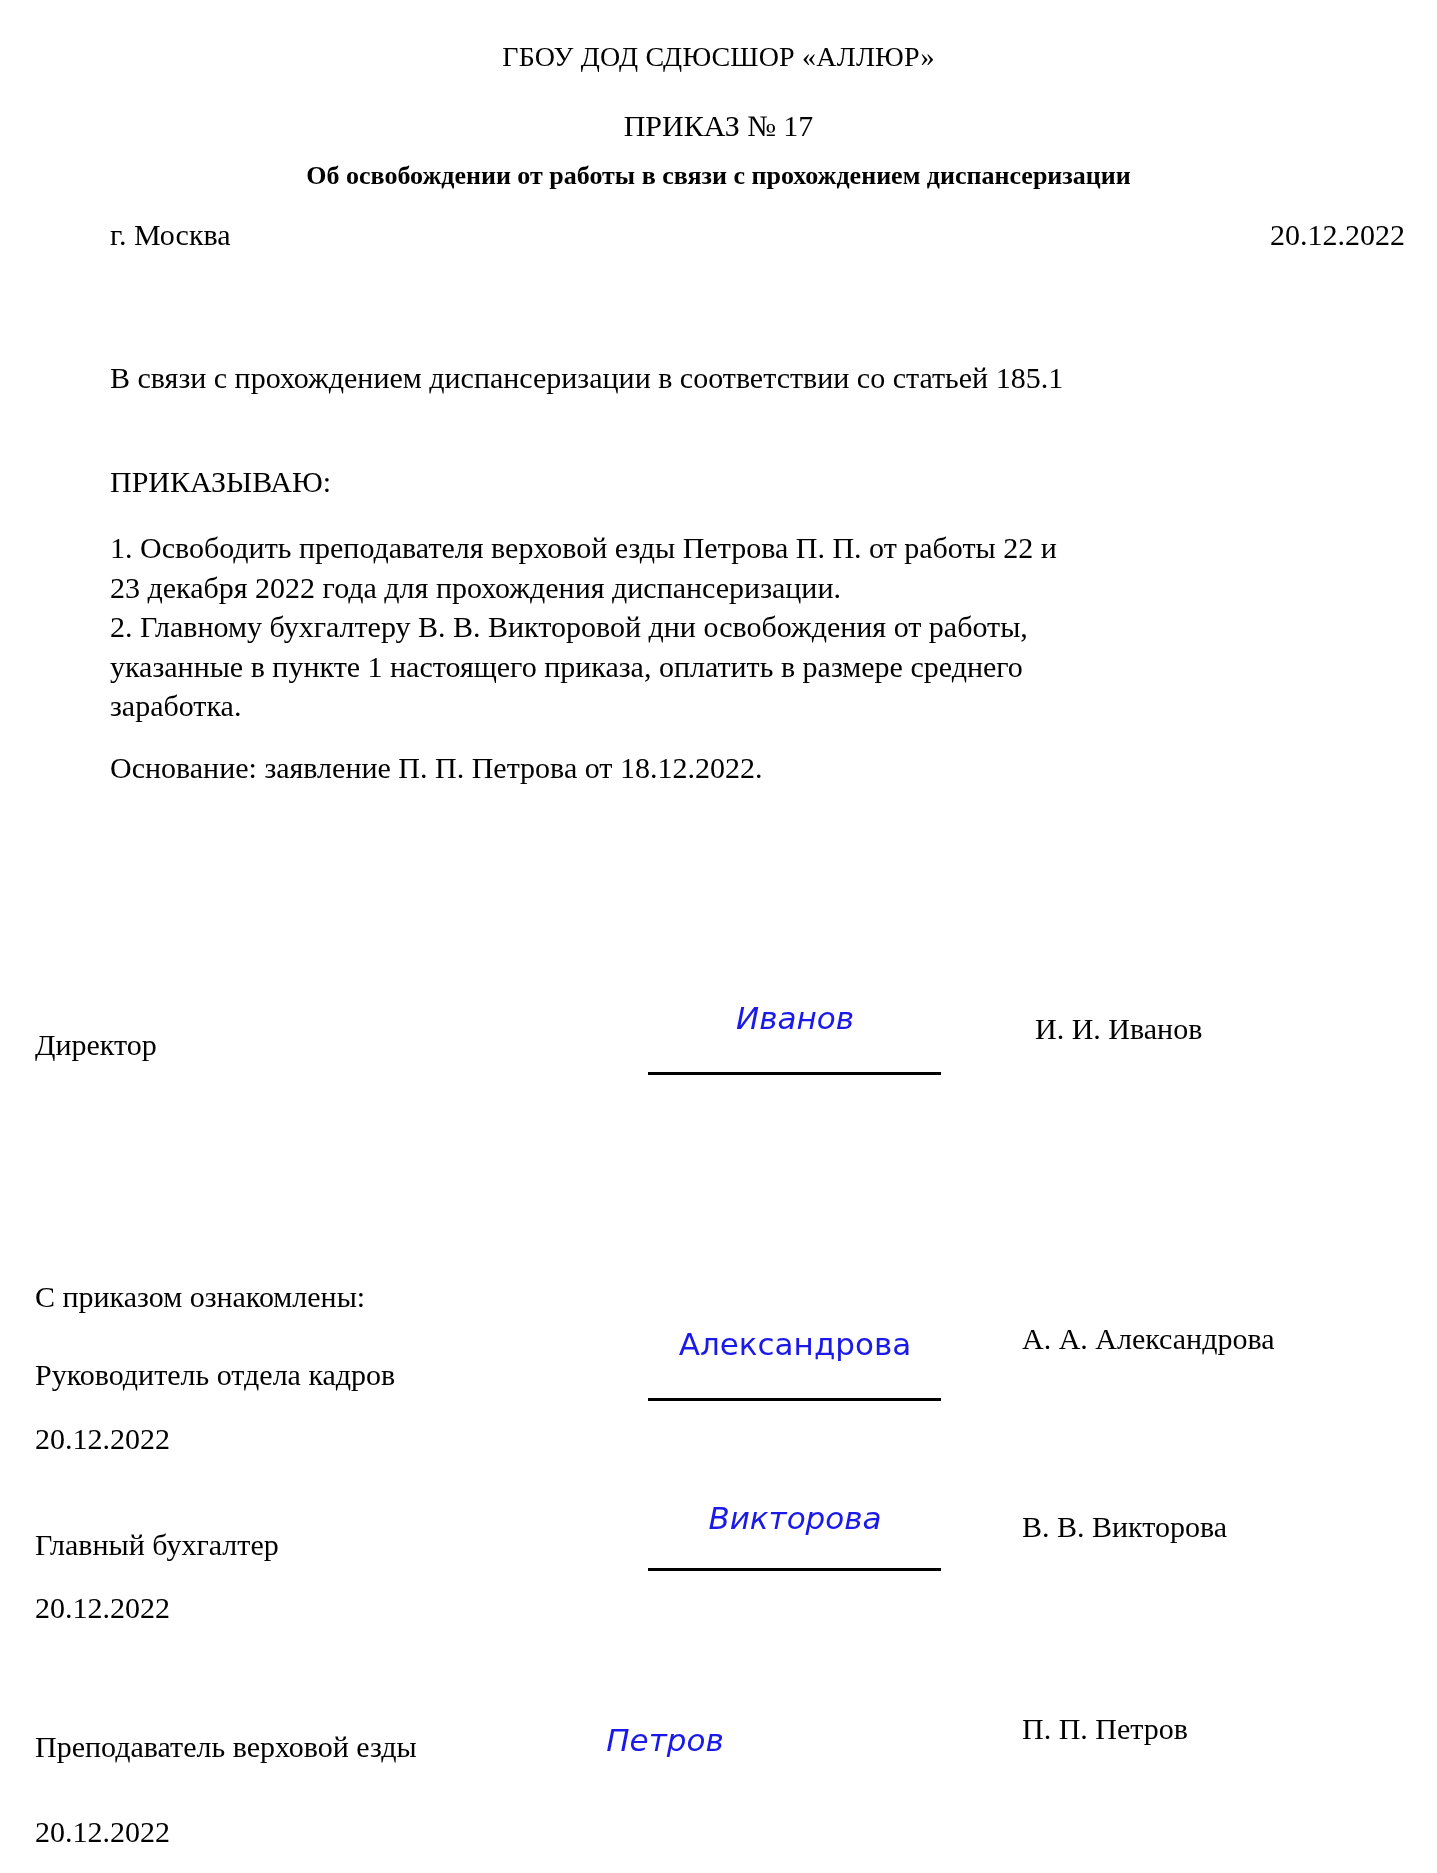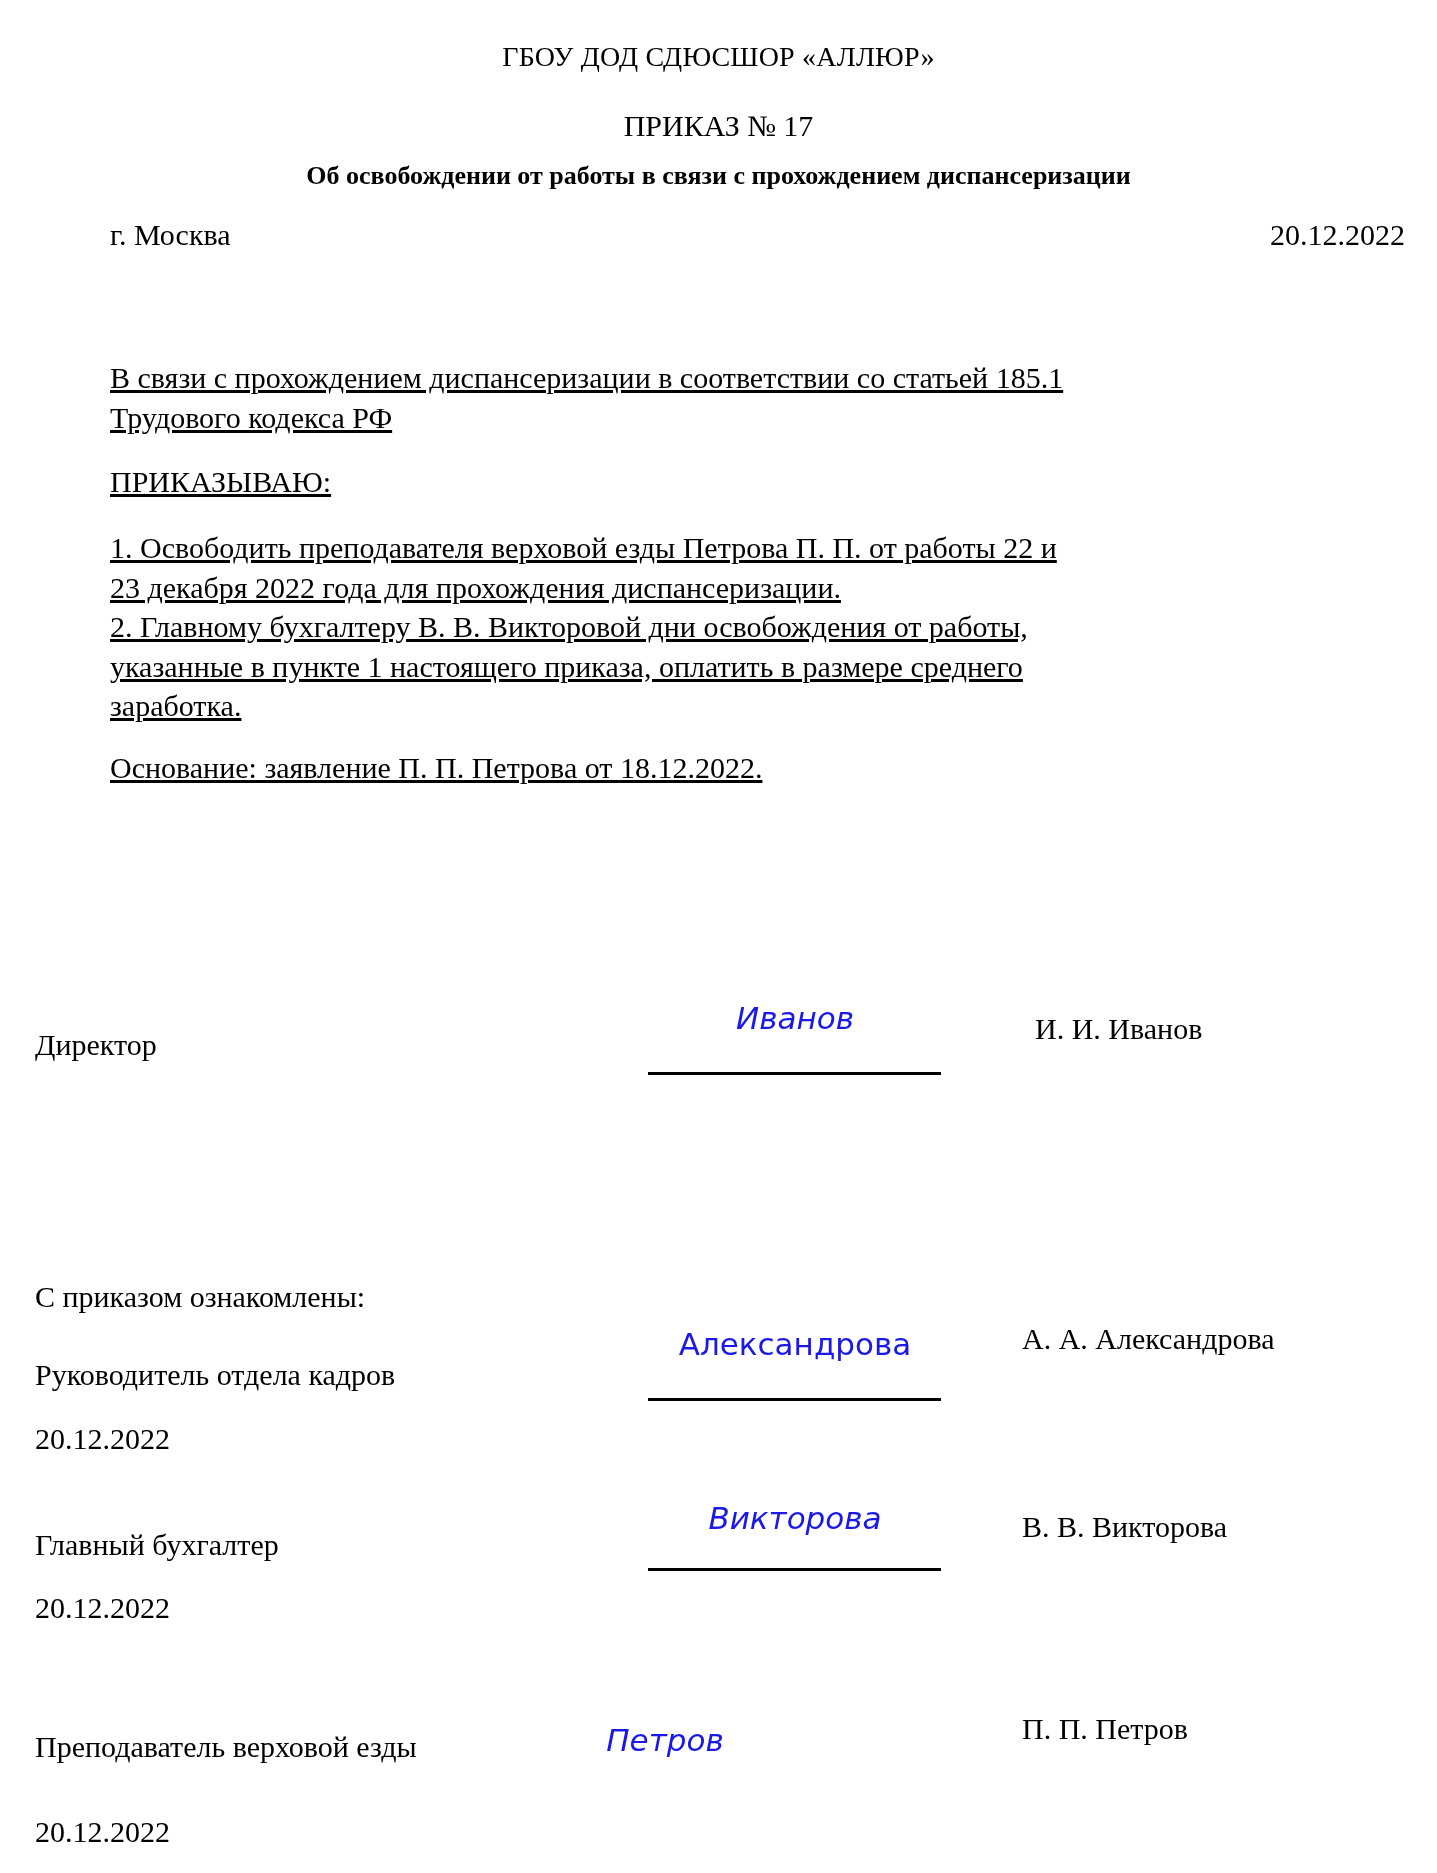--- a/index.html
+++ b/index.html
@@ -75,21 +75,20 @@
     font-size: 30px;
   }
 
   
   .body-block {
     position: absolute;
     left: 110px;
     width: 1200px;
     font-size: 30px;
     line-height: 1.32;
-    text-decoration: underline;
   }
   .p-preamble { top: 358px; width: 1210px; }
   .p-order    { top: 462px; }
   .p-items    { top: 528px; width: 1205px; }
   .p-basis    { top: 748px; }
 
   .body-block p {
     margin: 0;
   }
 
@@ -150,21 +149,20 @@
   <div class="order-no">ПРИКАЗ № 17</div>
   <div class="order-subject">Об освобождении от работы в связи с прохождением диспансеризации</div>
 
   <div class="city-date">
     <span class="city">г. Москва</span>
     <span class="doc-date">20.12.2022</span>
   </div>
 
   <div class="body-block p-preamble">
     <p>В связи с прохождением диспансеризации в соответствии со статьей 185.1</p>
-    <p>Трудового кодекса РФ</p>
   </div>
 
   <div class="body-block p-order">
     <p>ПРИКАЗЫВАЮ:</p>
   </div>
 
   <div class="body-block p-items">
     <p>1. Освободить преподавателя верховой езды Петрова П. П. от работы 22 и</p>
     <p>23 декабря 2022 года для прохождения диспансеризации.</p>
     <p>2. Главному бухгалтеру В. В. Викторовой дни освобождения от работы,</p>

